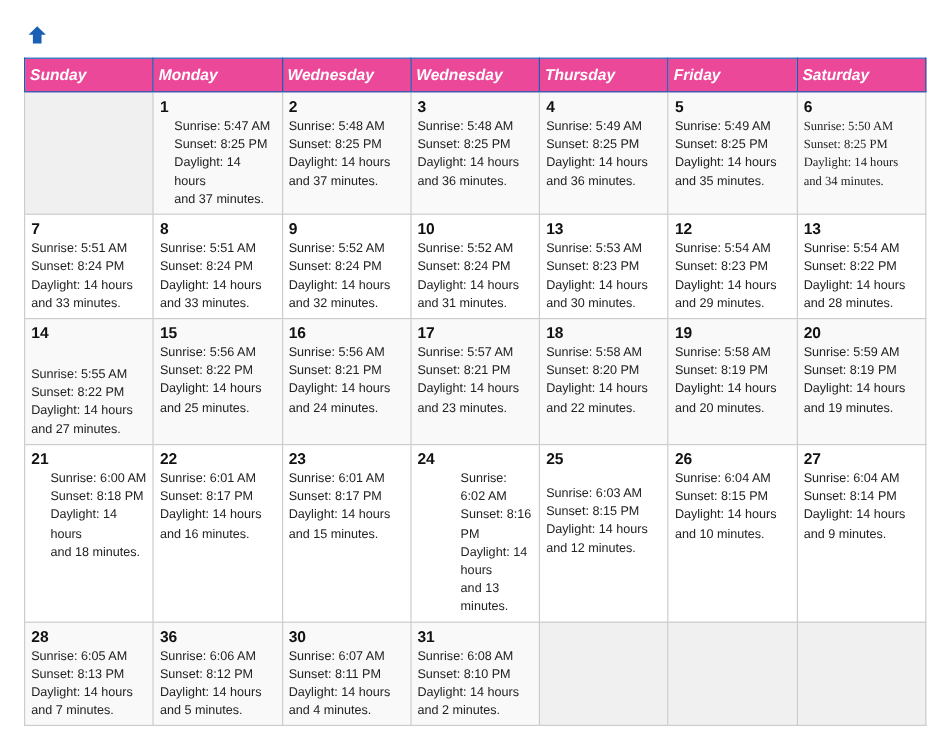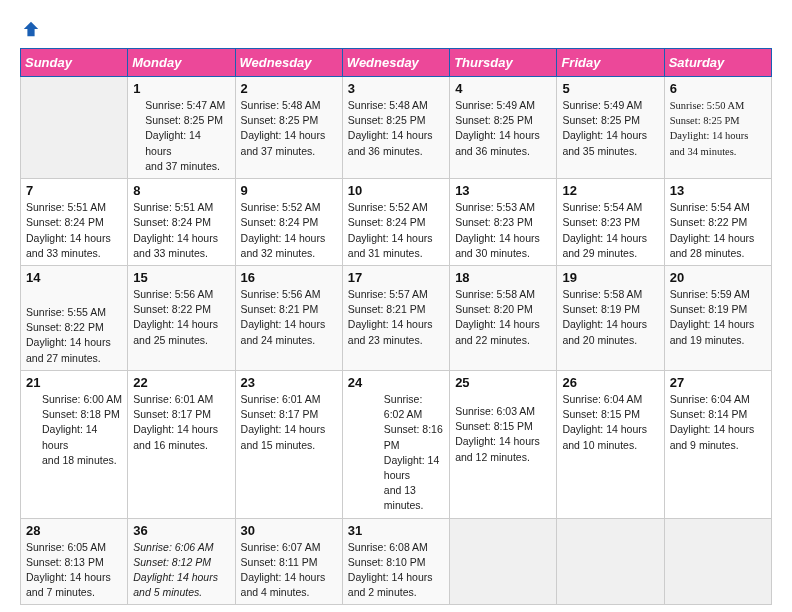--- a/index.html
+++ b/index.html
@@ -333,21 +333,21 @@
       <tr>
         <td>
           <span class="day-number">28</span>
           <div class="day-info" style="white-space: pre-line;">Sunrise: 6:05 AM
 Sunset: 8:13 PM
 Daylight: 14 hours
 and 7 minutes.</div>
         </td>
         <td>
           <span class="day-number">36</span>
-          <div class="day-info" style="white-space: pre-line; font-style: italic;">Sunrise: 6:06 AM
+          <div class="day-info" style="white-space: pre-line;">Sunrise: 6:06 AM
 Sunset: 8:12 PM
 Daylight: 14 hours
 and 5 minutes.</div>
         </td>
         <td>
           <span class="day-number">30</span>
           <div class="day-info" style="white-space: pre-line;">Sunrise: 6:07 AM
 Sunset: 8:11 PM
 Daylight: 14 hours
 and 4 minutes.</div>

